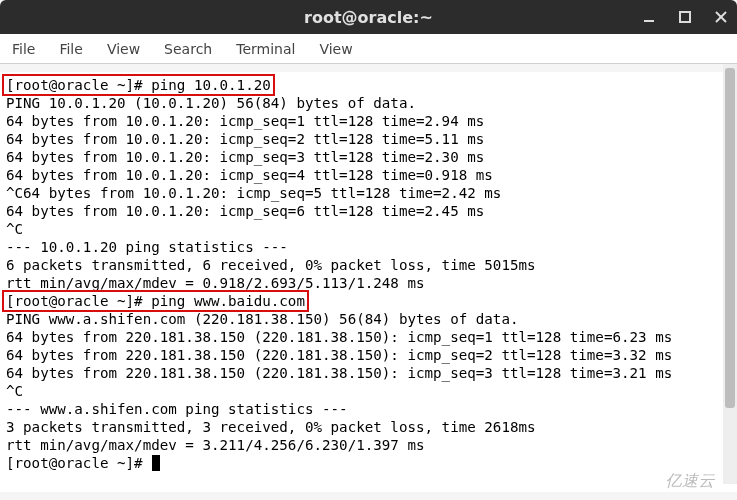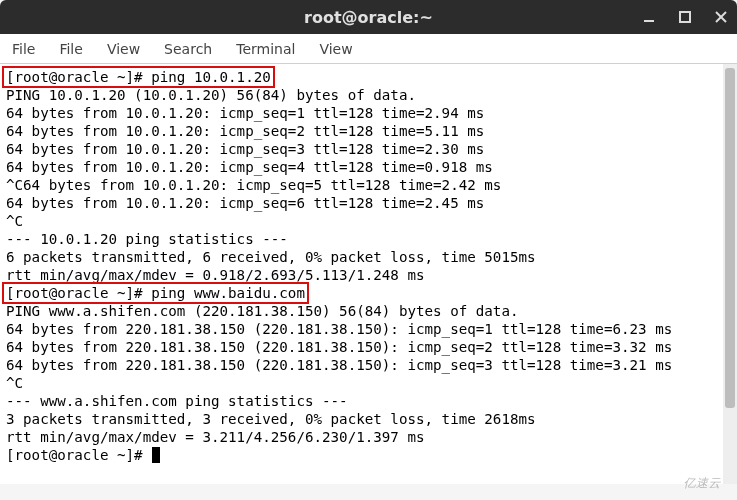--- a/index.html
+++ b/index.html
@@ -61,20 +61,21 @@
     .terminal {
       background: #ffffff;
       font-family: "DejaVu Sans Mono", "Liberation Mono", monospace;
       font-size: 14.2px;
       line-height: 18px;
       color: #000;
       padding: 4px 6px;
       height: 420px;
       white-space: pre;
       position: relative;
+      margin-top: 8px;
     }
     .line { white-space: pre; }
     .hl {
       display: inline-block;
       border: 2px solid #d80d0d;
       margin: -2px -4px;
       padding: 0 2px;
     }
     .cursor {
       display: inline-block;
@@ -97,22 +98,22 @@
       left: 2px;
       right: 2px;
       top: 4px;
       height: 340px;
       background: #bdbdbd;
       border-radius: 3px;
     }
     .watermark {
       position: absolute;
       bottom: 8px;
-      right: 16px;
-      font-size: 12px;
+      right: 22px;
+      font-size: 16px;
       font-style: italic;
       color: rgba(150,150,150,0.65);
       letter-spacing: 0.5px;
       pointer-events: none;
     }
   </style>
 </head>
 <body>
 
 <div class="titlebar">

